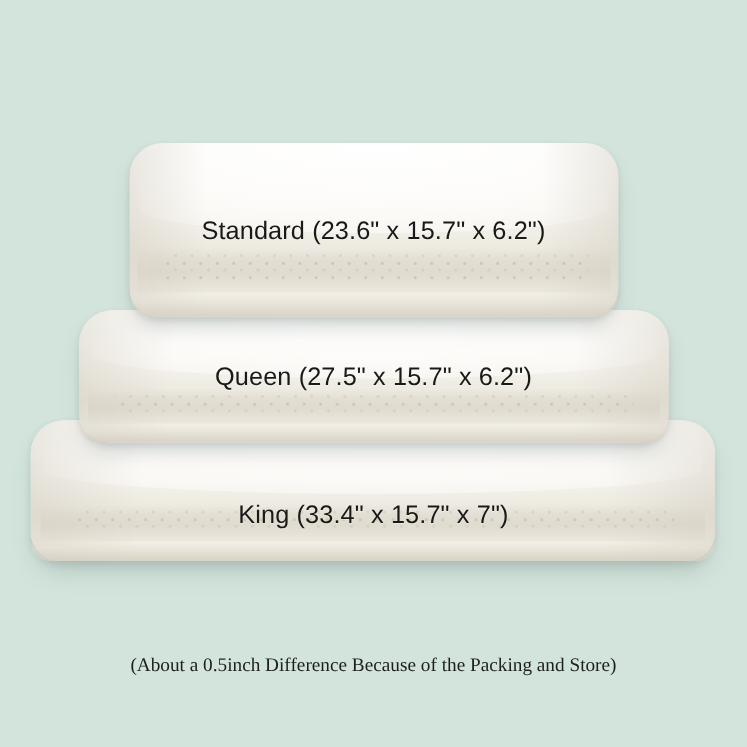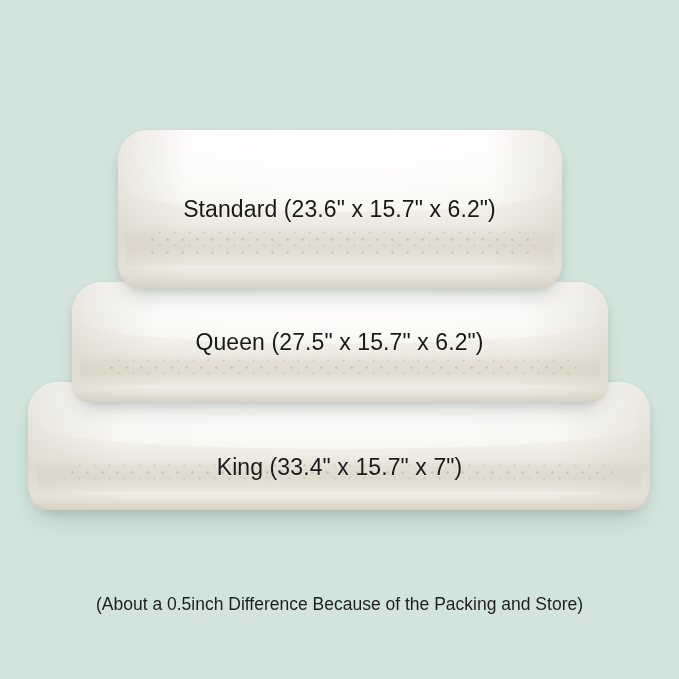--- a/index.html
+++ b/index.html
@@ -164,20 +164,21 @@
   #footnote {
     position: absolute;
     left: 0;
     top: 596px;
     width: 100%;
     text-align: center;
     color: #1d1f1e;
     font-size: 17.5px;
     line-height: 1;
     white-space: nowrap;
+    font-family: Liberation Serif, serif;
   }
 </style>
 </head>
 <body>
 
 <div id="scene">
 
   <div class="pillow" id="pillow-king">
     <div class="crown"></div>
     <div class="side-l"></div>

